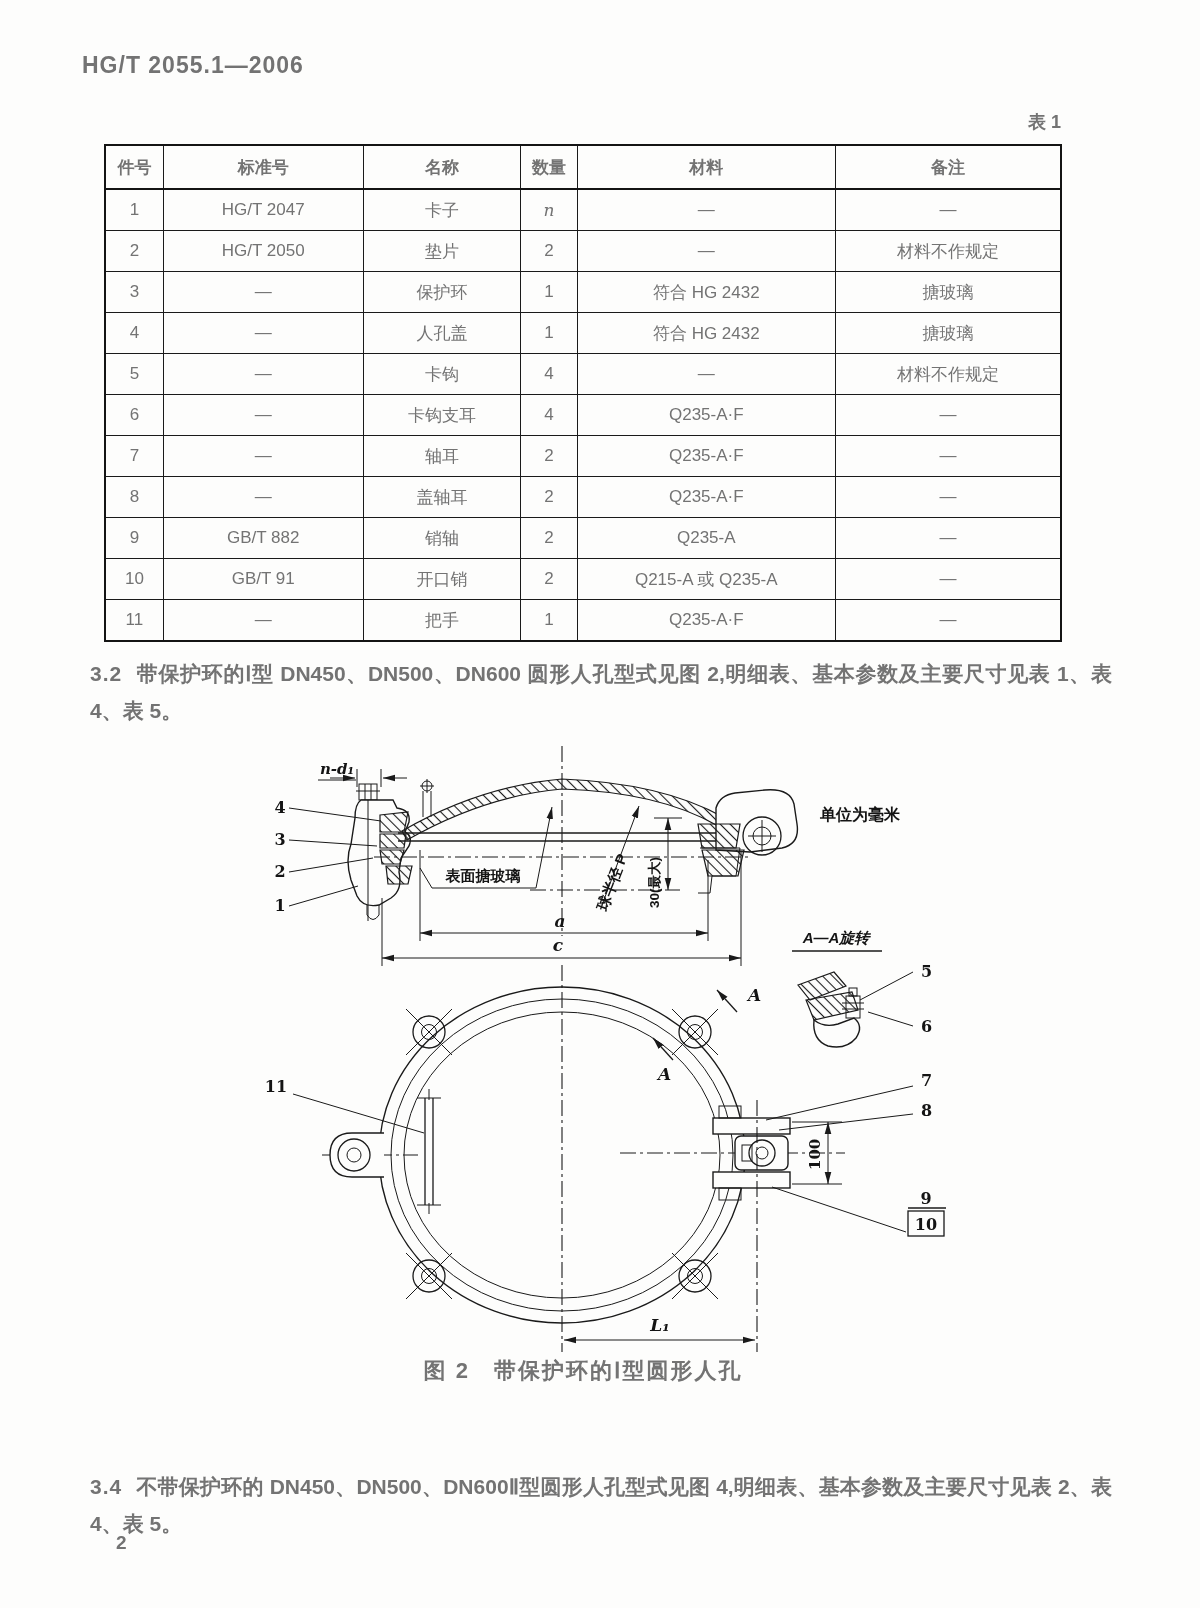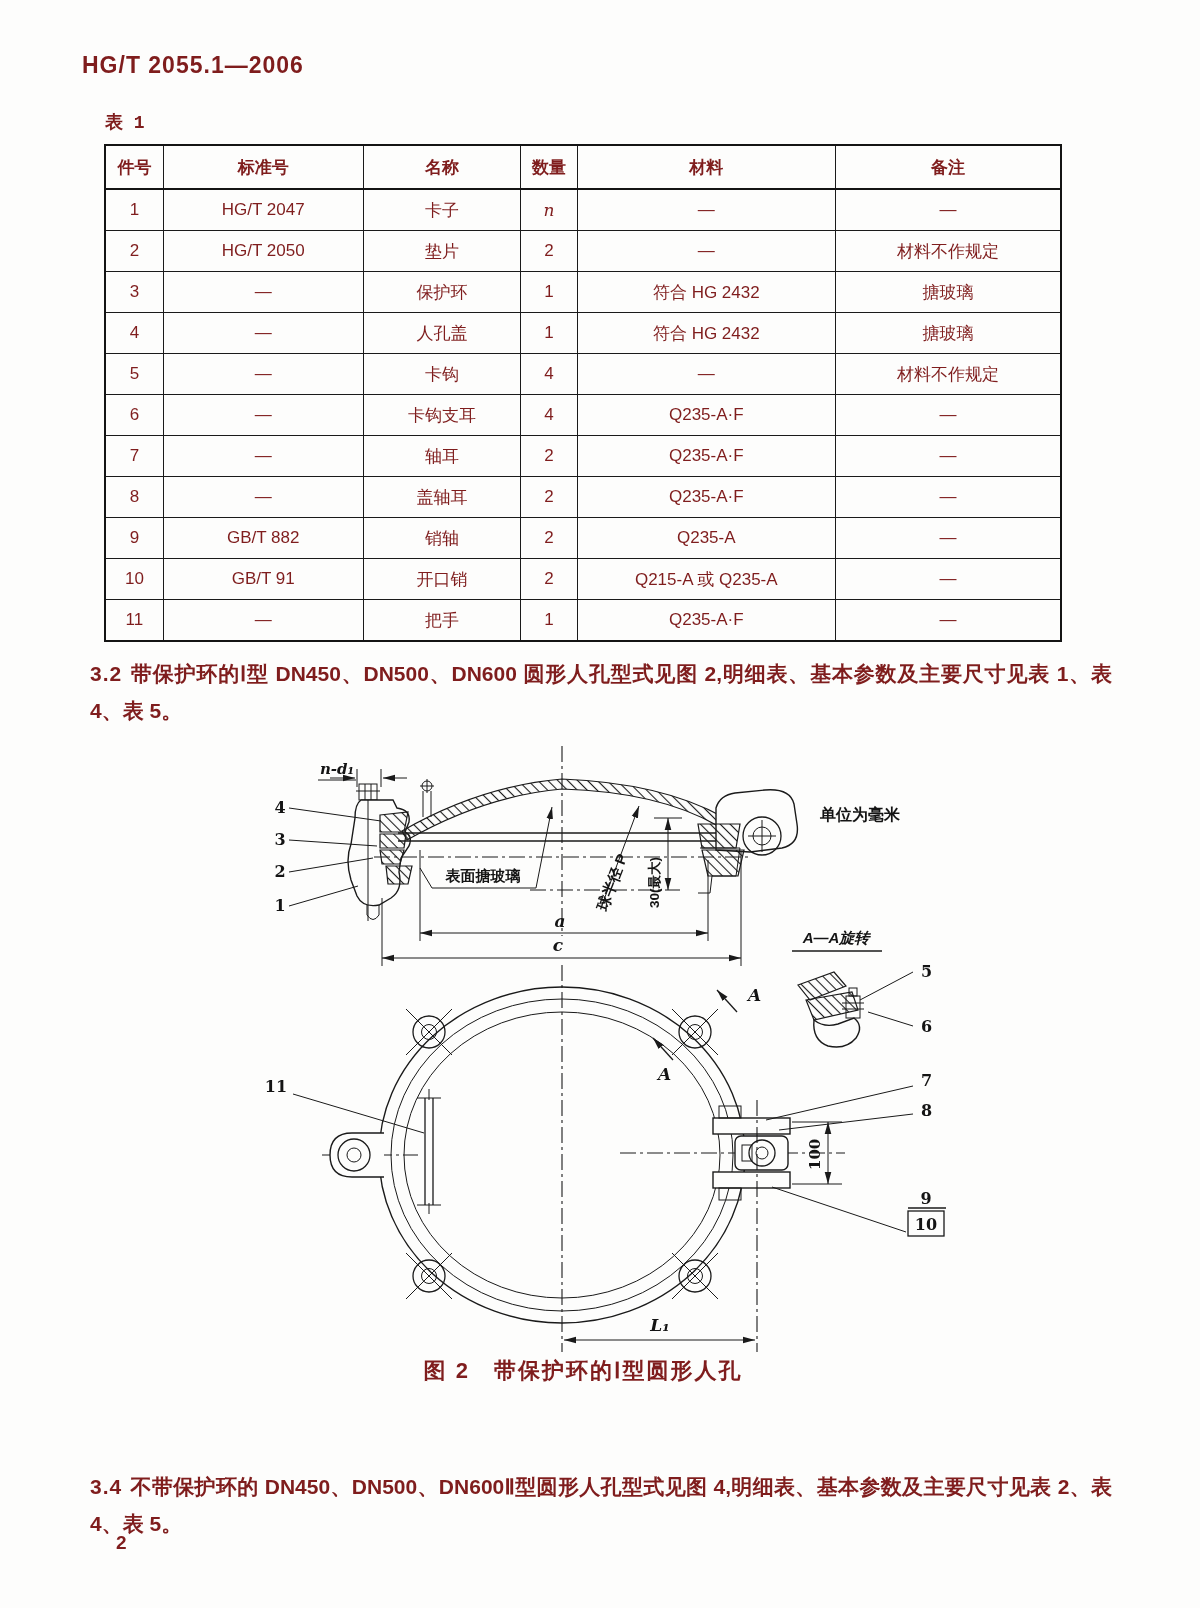--- a/index.html
+++ b/index.html
@@ -1,29 +1,29 @@
 <!DOCTYPE html>
 <html><head>
 <meta charset="utf-8">
 <style>
   html,body{margin:0;padding:0;background:#e8e8e8;}
   .page{position:relative;width:1200px;height:1608px;background:#fdfdfc;margin:0 auto;
-        font-family:"Liberation Sans",sans-serif;color:#7f1d1d;overflow:hidden;}
+        font-family:"Liberation Sans",sans-serif;color:#737373;overflow:hidden;}
   .abs{position:absolute;}
   .doc-header{left:82px;top:52px;font-size:23px;font-weight:bold;letter-spacing:1px;}
-  .table-title{left:105px;top:110px;width:956px;text-align:left;font-size:18px;font-weight:bold;font-family:Liberation Mono, monospace;}
+  .table-title{left:105px;top:110px;width:956px;text-align:right;font-size:18px;font-weight:bold;}
   table.parts{position:absolute;left:104px;top:144px;width:958px;border-collapse:collapse;
               border:2.6px solid #141414;table-layout:fixed;padding-left:48px;}
   table.parts th, table.parts td{border:1.6px solid #1a1a1a;text-align:center;vertical-align:middle;
               font-size:17px;padding:0 4px;overflow:hidden;white-space:nowrap;}
   table.parts th{height:42px;font-weight:bold;border-bottom:2.2px solid #141414;}
   table.parts td{height:40px;font-weight:500;}
   td.ital{font-style:italic;font-family:"DejaVu Serif",serif;}
   .para{left:90px;width:1022px;font-size:21px;line-height:37px;font-weight:600;text-align:justify;}
-  .pnum{font-weight:bold;margin-right:8px;letter-spacing:1px;}
+  .pnum{font-weight:bold;margin-right:14px;letter-spacing:1px;}
   .fig-caption{left:105px;top:1356px;width:956px;text-align:center;font-size:22px;font-weight:bold;letter-spacing:2px;}
   .page-num{left:116px;top:1532px;font-size:19px;font-weight:600;}
   .diagram{left:0;top:740px;width:1200px;height:615px;}
   svg text{fill:#141414;}
   .cj{font-size:15px;font-weight:600;font-family:"Liberation Sans",sans-serif;}
   .dimt{font-family:"DejaVu Serif",serif;font-style:italic;font-size:17px;font-weight:600;}
   .pn{font-family:"DejaVu Serif",serif;font-size:16px;font-weight:600;}
   .ln{stroke:#1a1a1a;stroke-width:1.3;fill:none;}
   .lt{stroke:#1a1a1a;stroke-width:1;fill:none;}
   .cl{stroke:#1a1a1a;stroke-width:1.1;fill:none;stroke-dasharray:16 4 3 4;}

